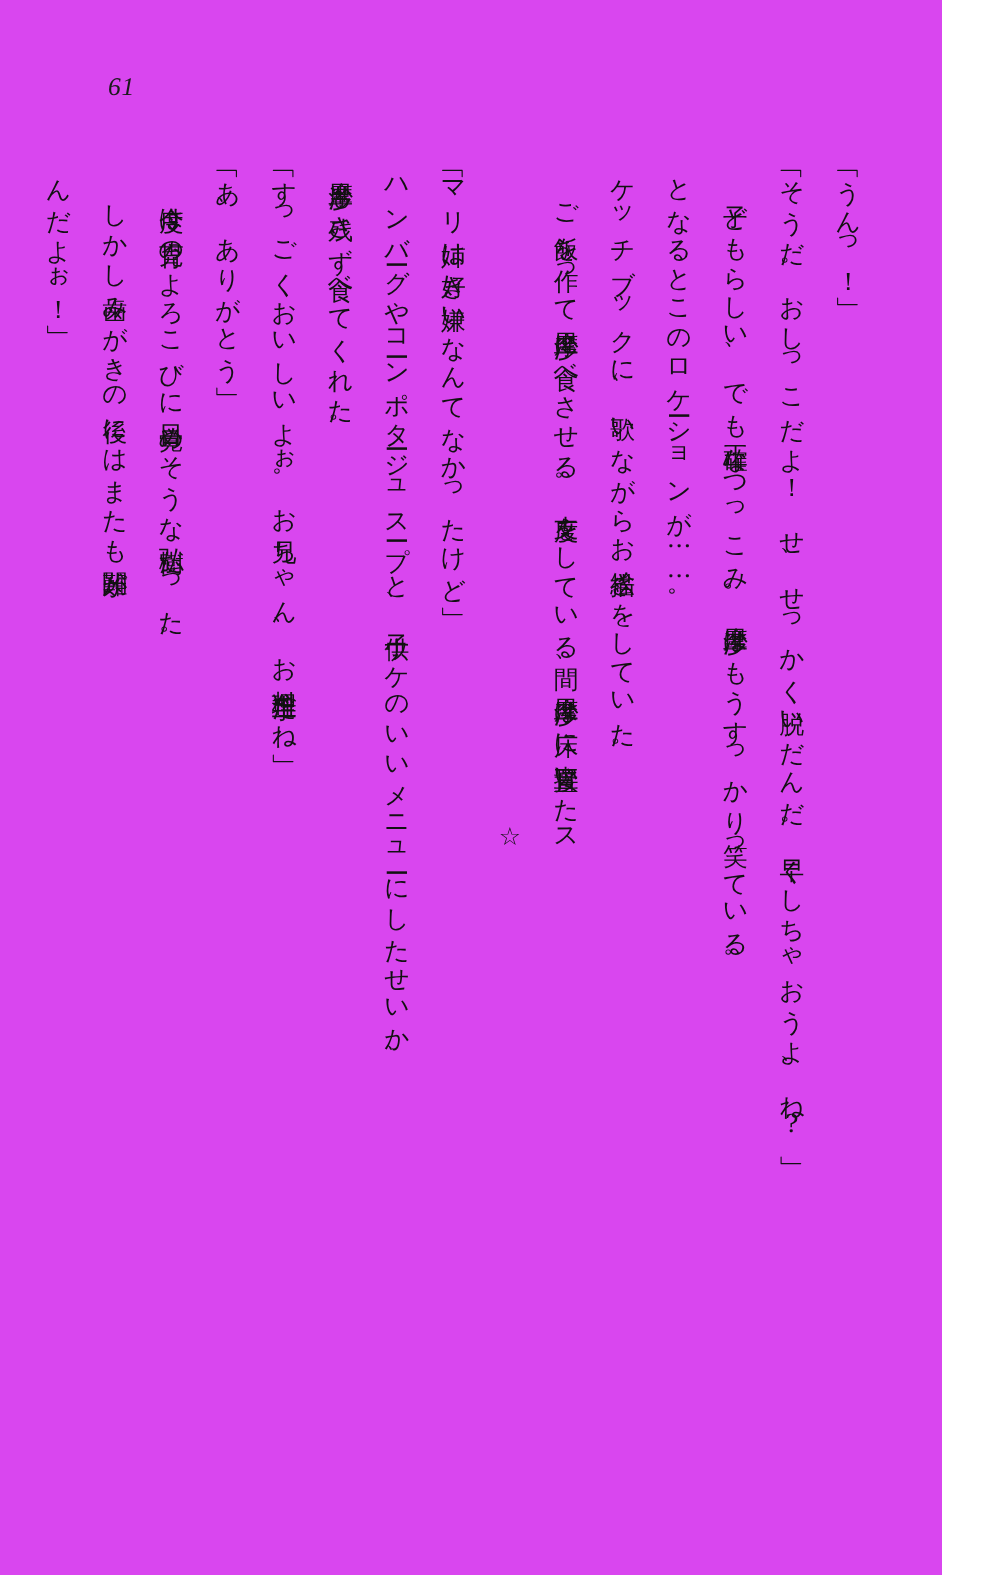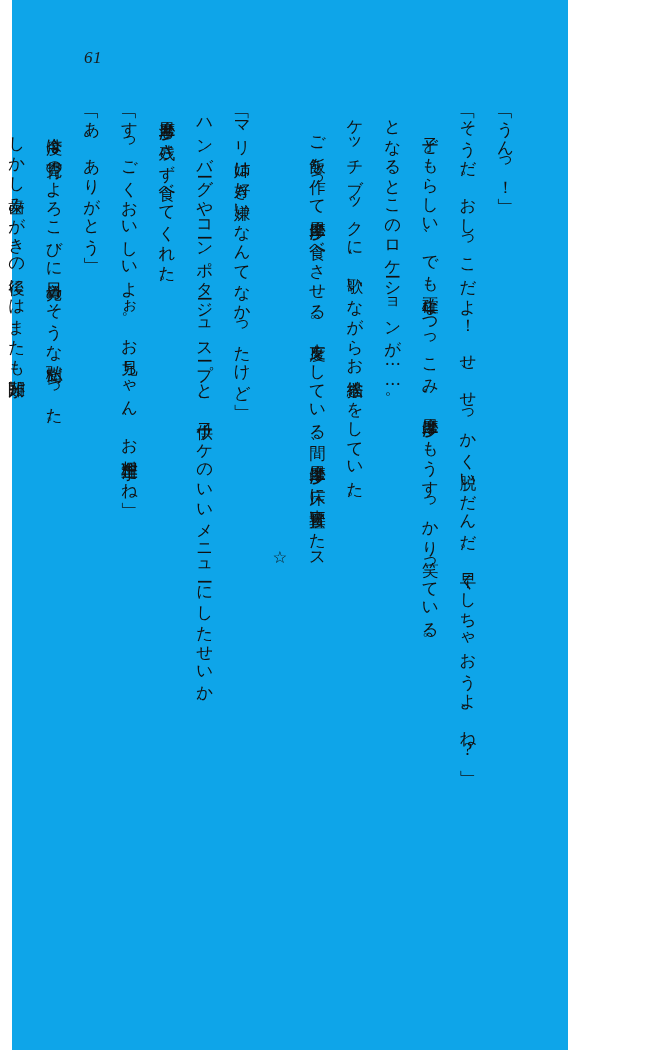--- a/index.html
+++ b/index.html
@@ -10,25 +10,25 @@
   body {
     width: 668px;
     height: 1050px;
     position: relative;
     font-family: "Liberation Serif", "DejaVu Serif", serif;
     color: #1a1a1a;
     overflow: hidden;
   }
   .page {
     position: absolute;
-    left: 12px;
+    left: 0;
     top: 0;
-    width: 556px;
+    width: 628px;
     height: 1050px;
-    background: #0ea5e9;
+    background: #d946ef;
   }
   .page-number {
     position: absolute;
     left: 72px;
     top: 48px;
     font-size: 17px;
     font-family: "Liberation Serif", "DejaVu Serif", serif;
     font-style: italic;
     color: #1a1a1a;
     letter-spacing: 0.5px;

